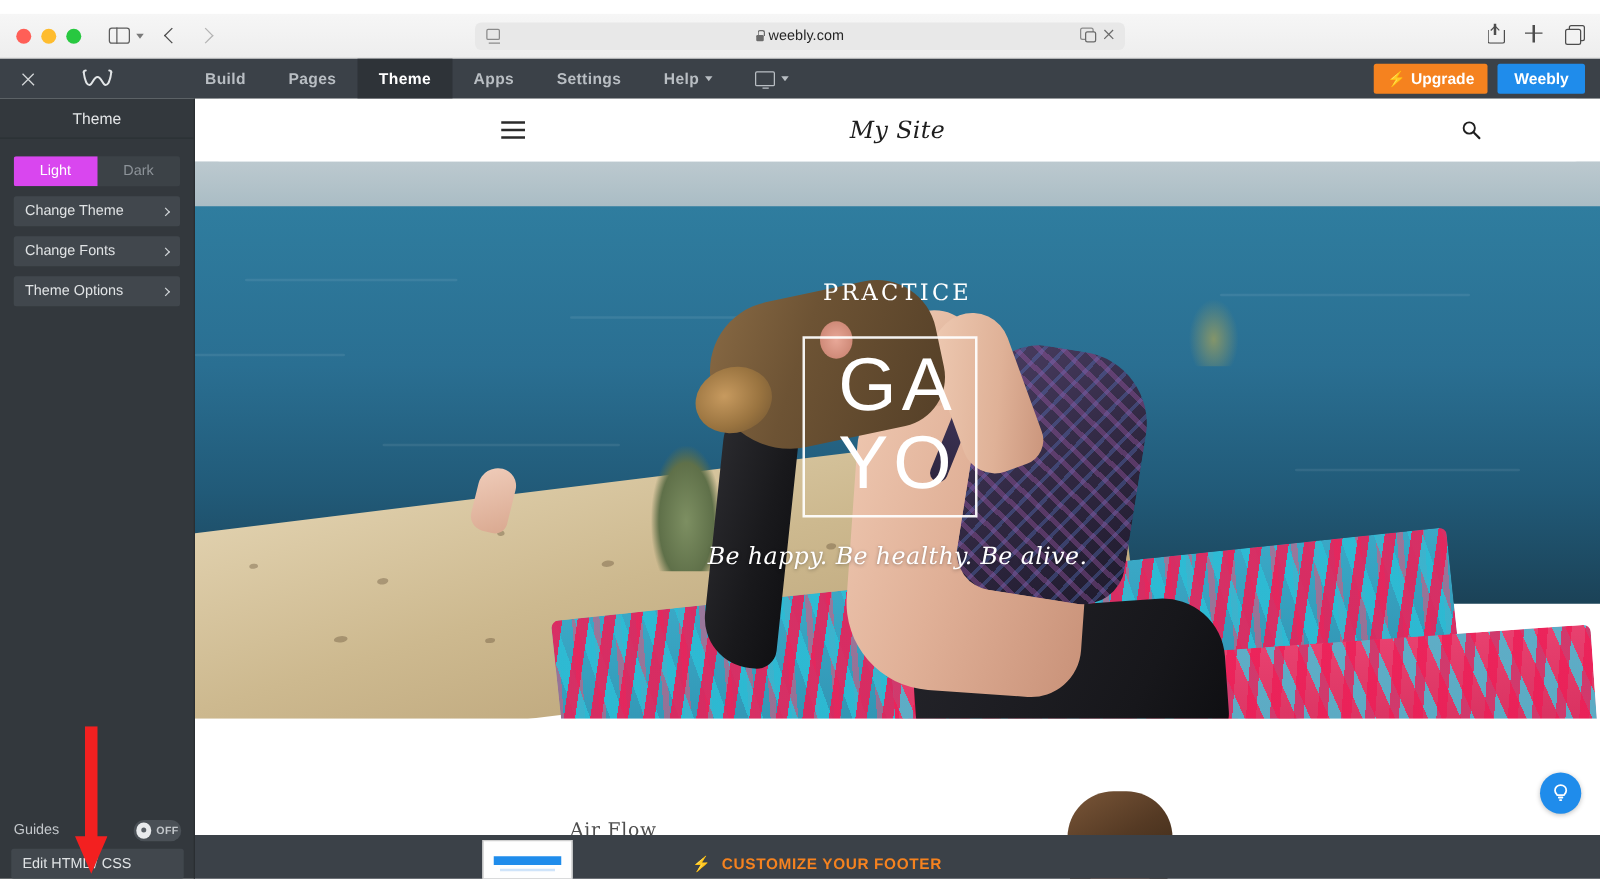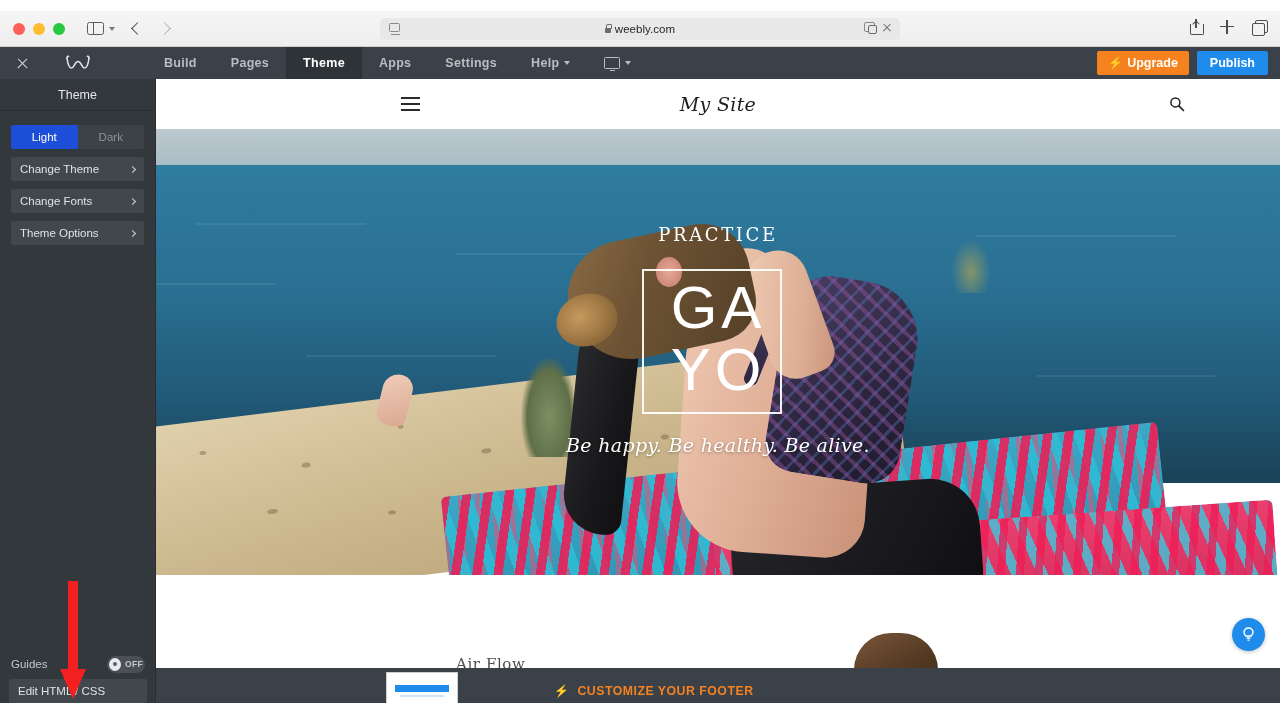--- a/index.html
+++ b/index.html
@@ -146,21 +146,21 @@
     color: #e4e6e8; font-size: 12.5px; border-bottom: 1px solid #2b3034;
   }
   .seg {
     margin: 14px 11px 0 11px; height: 24px; display: flex;
     border-radius: 2px; overflow: hidden; background: #3c4247;
   }
   .seg-btn {
     flex: 1; display: flex; align-items: center; justify-content: center;
     font-size: 11.5px; color: #8d9399; cursor: pointer;
   }
-  .seg-btn.active { background: #1d4ed8; color: #ffffff; }
+  .seg-btn.active { background: #d946ef; color: #ffffff; }
   .sb-row {
     margin: 8px 11px 0 11px; height: 24px; background: #41474d; border-radius: 2px;
     display: flex; align-items: center; padding: 0 9px; cursor: pointer;
   }
   .sb-row:first-of-type { margin-top: 14px; }
   .sb-row-label { font-size: 11.5px; color: #e0e3e5; flex: 1; }
   .chev-r { width: 5px; height: 5px; border-top: 1.6px solid #cfd3d6; border-right: 1.6px solid #cfd3d6; transform: rotate(45deg); }
 
   .sb-bottom { position: absolute; left: 0; bottom: 0; width: 156px; }
   .guides-row { display: flex; align-items: center; padding: 0 11px; height: 30px; }
@@ -464,21 +464,21 @@
         <div class="caret-sm"></div>
       </div>
     </div>
 
     <div class="wb-actions">
       <div class="btn-upgrade">
         <span class="bolt">⚡</span>
         <span>Upgrade</span>
       </div>
       <div class="btn-publish">
-        <span>Publish</span>
+        <span>Weebly</span>
       </div>
     </div>
   </div>
 
   <div class="sidebar">
     <div class="sb-title">Theme</div>
 
     <div class="seg">
       <div class="seg-btn active">
         <span>Light</span>

